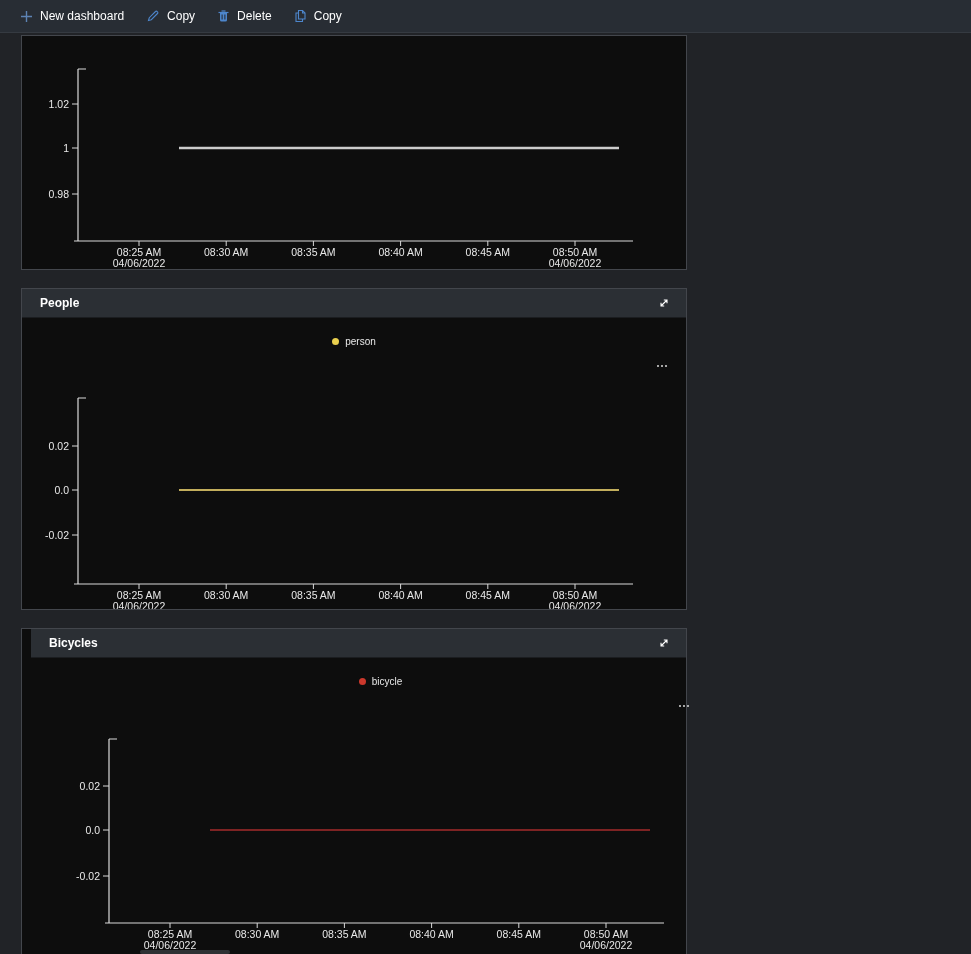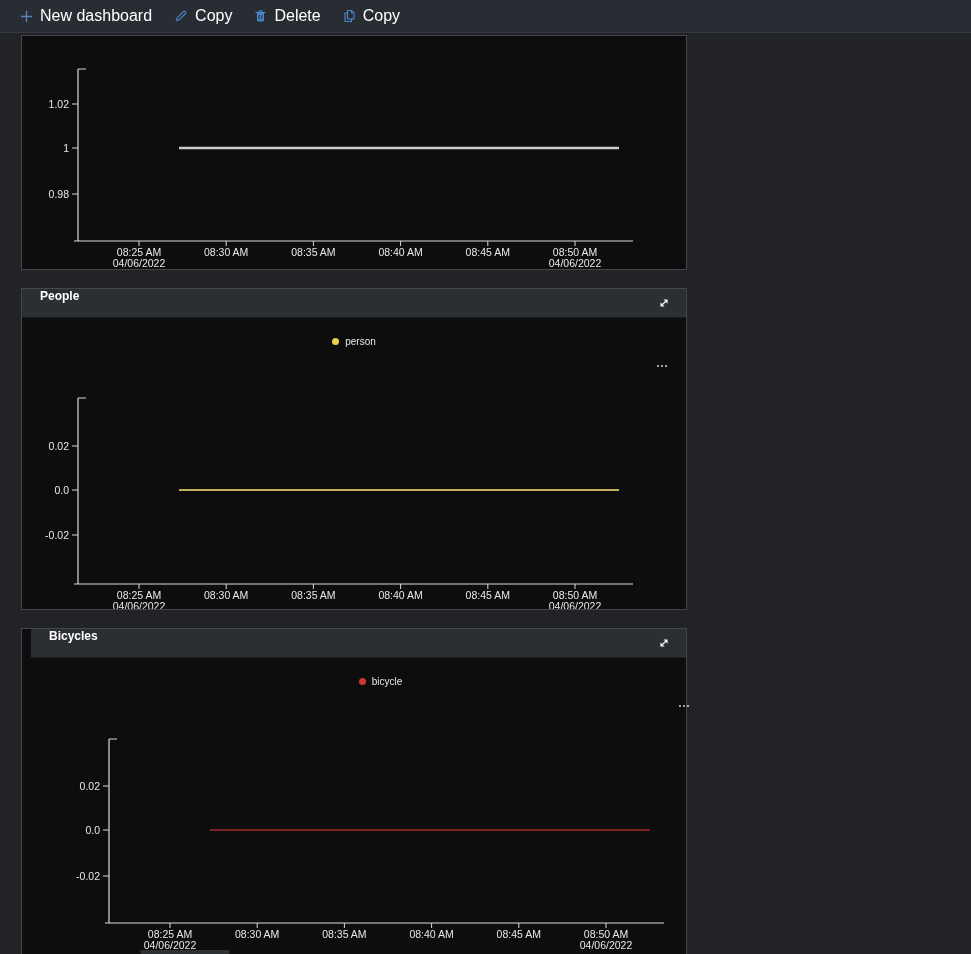--- a/index.html
+++ b/index.html
@@ -10,32 +10,32 @@
     -webkit-font-smoothing:antialiased;
   }
   
   .toolbar{
     position:absolute;left:0;top:0;width:971px;height:33px;
     background:#282d34;border-bottom:1px solid #353a41;
     display:flex;align-items:center;padding-left:20px;box-sizing:border-box;gap:22px;
   }
   .tb-btn{
     display:flex;align-items:center;gap:7px;height:100%;
-    color:#ffffff;font-size:16px;cursor:pointer;background:none;border:none;padding:0;
+    color:#ffffff;font-size:12px;cursor:pointer;background:none;border:none;padding:0;
     font-family:inherit;
   }
   .tb-btn svg{display:block;}
   
   .panel{
     position:absolute;left:21px;width:666px;box-sizing:border-box;
     background:#0d0d0d;border:1px solid #43464c;
   }
   .panel-header{
     height:29px;background:#2b2f34;border-bottom:1px solid #1b1d20;
-    display:flex;justify-content:space-between;
+    display:flex;align-items:center;justify-content:space-between;
     padding:0 14px 0 18px;box-sizing:border-box;
   }
   .panel-title{color:#ffffff;font-size:12px;font-weight:700;}
   .expand-btn{background:none;border:none;padding:2px;cursor:pointer;line-height:0;}
   .chart-area{position:relative;width:100%;}
   .legend{
     position:absolute;left:0;right:0;top:16px;height:14px;
     display:flex;align-items:center;justify-content:center;gap:6px;
     color:#e8e8e8;font-size:10px;
   }

